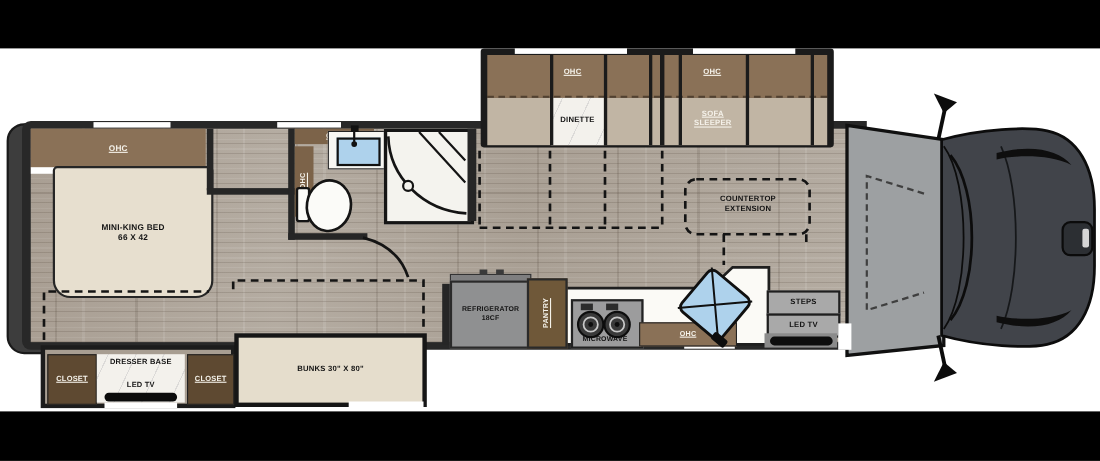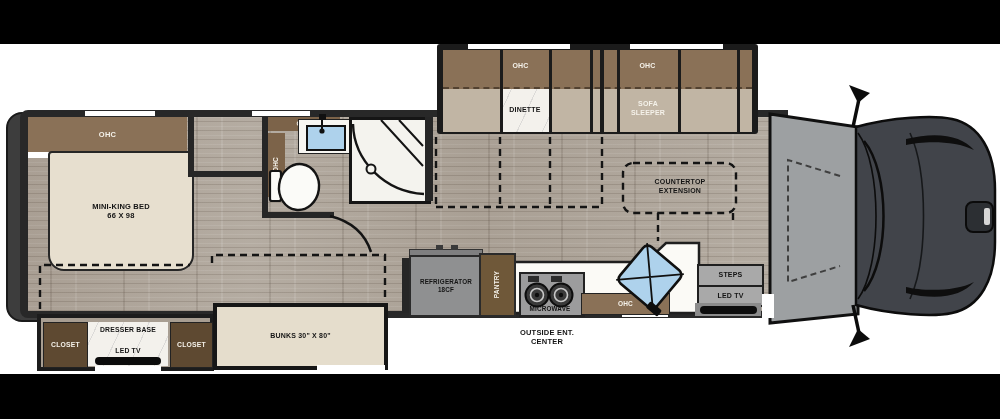--- a/index.html
+++ b/index.html
@@ -2,21 +2,21 @@
 <html><head>
 <meta charset="utf-8">
 <style>
   html,body{margin:0;padding:0;background:#ffffff;}
   .stage{position:relative;width:1000px;height:419px;background:#ffffff;overflow:hidden;
          font-family:"Liberation Sans",sans-serif;}
   .abs{position:absolute;}
   .cell{display:flex;align-items:center;justify-content:center;text-align:center;}
   .col{flex-direction:column;}
   .lbl{font-weight:700;letter-spacing:.2px;line-height:1.25;}
-  .white{color:#f5f2ea;}
+  .white{color:#f5f2ea;text-decoration:underline;}
   .dark{color:#141414;}
   .vert{writing-mode:vertical-rl;transform:rotate(180deg);}
   .floor-tex{
     background-color:#b0a79c;
     background-image:
       linear-gradient(90deg, rgba(120,100,85,.12), rgba(255,255,255,.06) 30%, rgba(110,95,80,.10) 60%, rgba(255,255,255,.05)),
       repeating-linear-gradient(0deg, rgba(75,62,50,.20) 0 1px, transparent 1px 4px, rgba(255,255,255,.09) 4px 5px, transparent 5px 9px),
       repeating-linear-gradient(90deg, transparent 0 22px, rgba(70,58,47,.16) 22px 24px, transparent 24px 47px, rgba(255,255,255,.10) 47px 49px, transparent 49px 73px);
   }
   .marble{
@@ -63,21 +63,21 @@
 
     <polygon points="512,262 646,262 666,243 699,243 699,313 512,313" fill="#fbfaf6" stroke="#1f1f1f" stroke-width="2.5"></polygon>
   </svg>
 
   <div class="abs brown cell" style="left:28px;top:117px;width:159px;height:36px;">
     <span class="lbl white" style="font-size:7.5px;">OHC</span>
   </div>
   <div class="abs" style="left:28px;top:152px;width:22px;height:6px;background:#fff;"></div>
   <div class="abs cell col" style="left:48px;top:151px;width:142px;height:116px;background:#e7dfcf;border:2px solid #262626;border-radius:4px 4px 16px 16px;">
     <span class="lbl dark" style="font-size:7.5px;">MINI-KING BED</span>
-    <span class="lbl dark" style="font-size:7.5px;">66 X 98</span>
+    <span class="lbl dark" style="font-size:7.5px;">66 X 42</span>
   </div>
   <div class="abs wall" style="left:188px;top:117px;width:6px;height:56px;"></div>
   <div class="abs wall" style="left:188px;top:171px;width:80px;height:6px;"></div>
 
   <div class="abs wall" style="left:262px;top:117px;width:6px;height:101px;"></div>
   <div class="abs wall" style="left:262px;top:212px;width:72px;height:6px;"></div>
   <div class="abs cell" style="left:268px;top:117px;width:72px;height:14px;background:#7c6349;">
     <span class="lbl white" style="font-size:6.5px;">OHC</span>
   </div>
   <div class="abs" style="left:298px;top:119px;width:50px;height:33px;background:#f7f6f2;border:1.5px solid #222;"></div>
@@ -164,24 +164,20 @@
     <span class="lbl white" style="font-size:6.8px;">CLOSET</span>
   </div>
   <div class="abs" style="left:95px;top:366px;width:66px;height:5px;background:#fff;"></div>
 
   <div class="abs" style="left:213px;top:303px;width:175px;height:67px;background:#161616;"></div>
   <div class="abs cell" style="left:217px;top:307px;width:167px;height:59px;background:#e5ddcc;">
     <span class="lbl dark" style="font-size:7px;">BUNKS 30" X 80"</span>
   </div>
   <div class="abs" style="left:317px;top:365px;width:68px;height:5px;background:#fff;"></div>
 
-  <div class="abs cell col" style="left:497px;top:325px;width:100px;height:24px;">
-    <span class="lbl dark" style="font-size:7.5px;">OUTSIDE ENT.</span>
-    <span class="lbl dark" style="font-size:7.5px;">CENTER</span>
-  </div>
 
   <svg width="1000" height="419" viewBox="0 0 1000 419">
 
     <path d="M40,309 L40,265 L190,265" fill="none" stroke="#141414" stroke-width="2.4" stroke-dasharray="7,5"></path>
     <path d="M212,263 L212,255 L385,255 L385,302" fill="none" stroke="#141414" stroke-width="2.4" stroke-dasharray="7,5"></path>
     <path d="M436,137 V207 M500,137 V207 M550,137 V207 M602,137 V207 M436,207 H602" fill="none" stroke="#141414" stroke-width="2.4" stroke-dasharray="7,5"></path>
     <rect x="623" y="163" width="113" height="50" rx="10" fill="none" stroke="#141414" stroke-width="2.4" stroke-dasharray="7,5"></rect>
     <path d="M658,213 V241 M733,213 V222" fill="none" stroke="#141414" stroke-width="2.4" stroke-dasharray="7,5"></path>
 
     <path d="M330,216 Q362,224 371,252" fill="none" stroke="#141414" stroke-width="2.5"></path>

